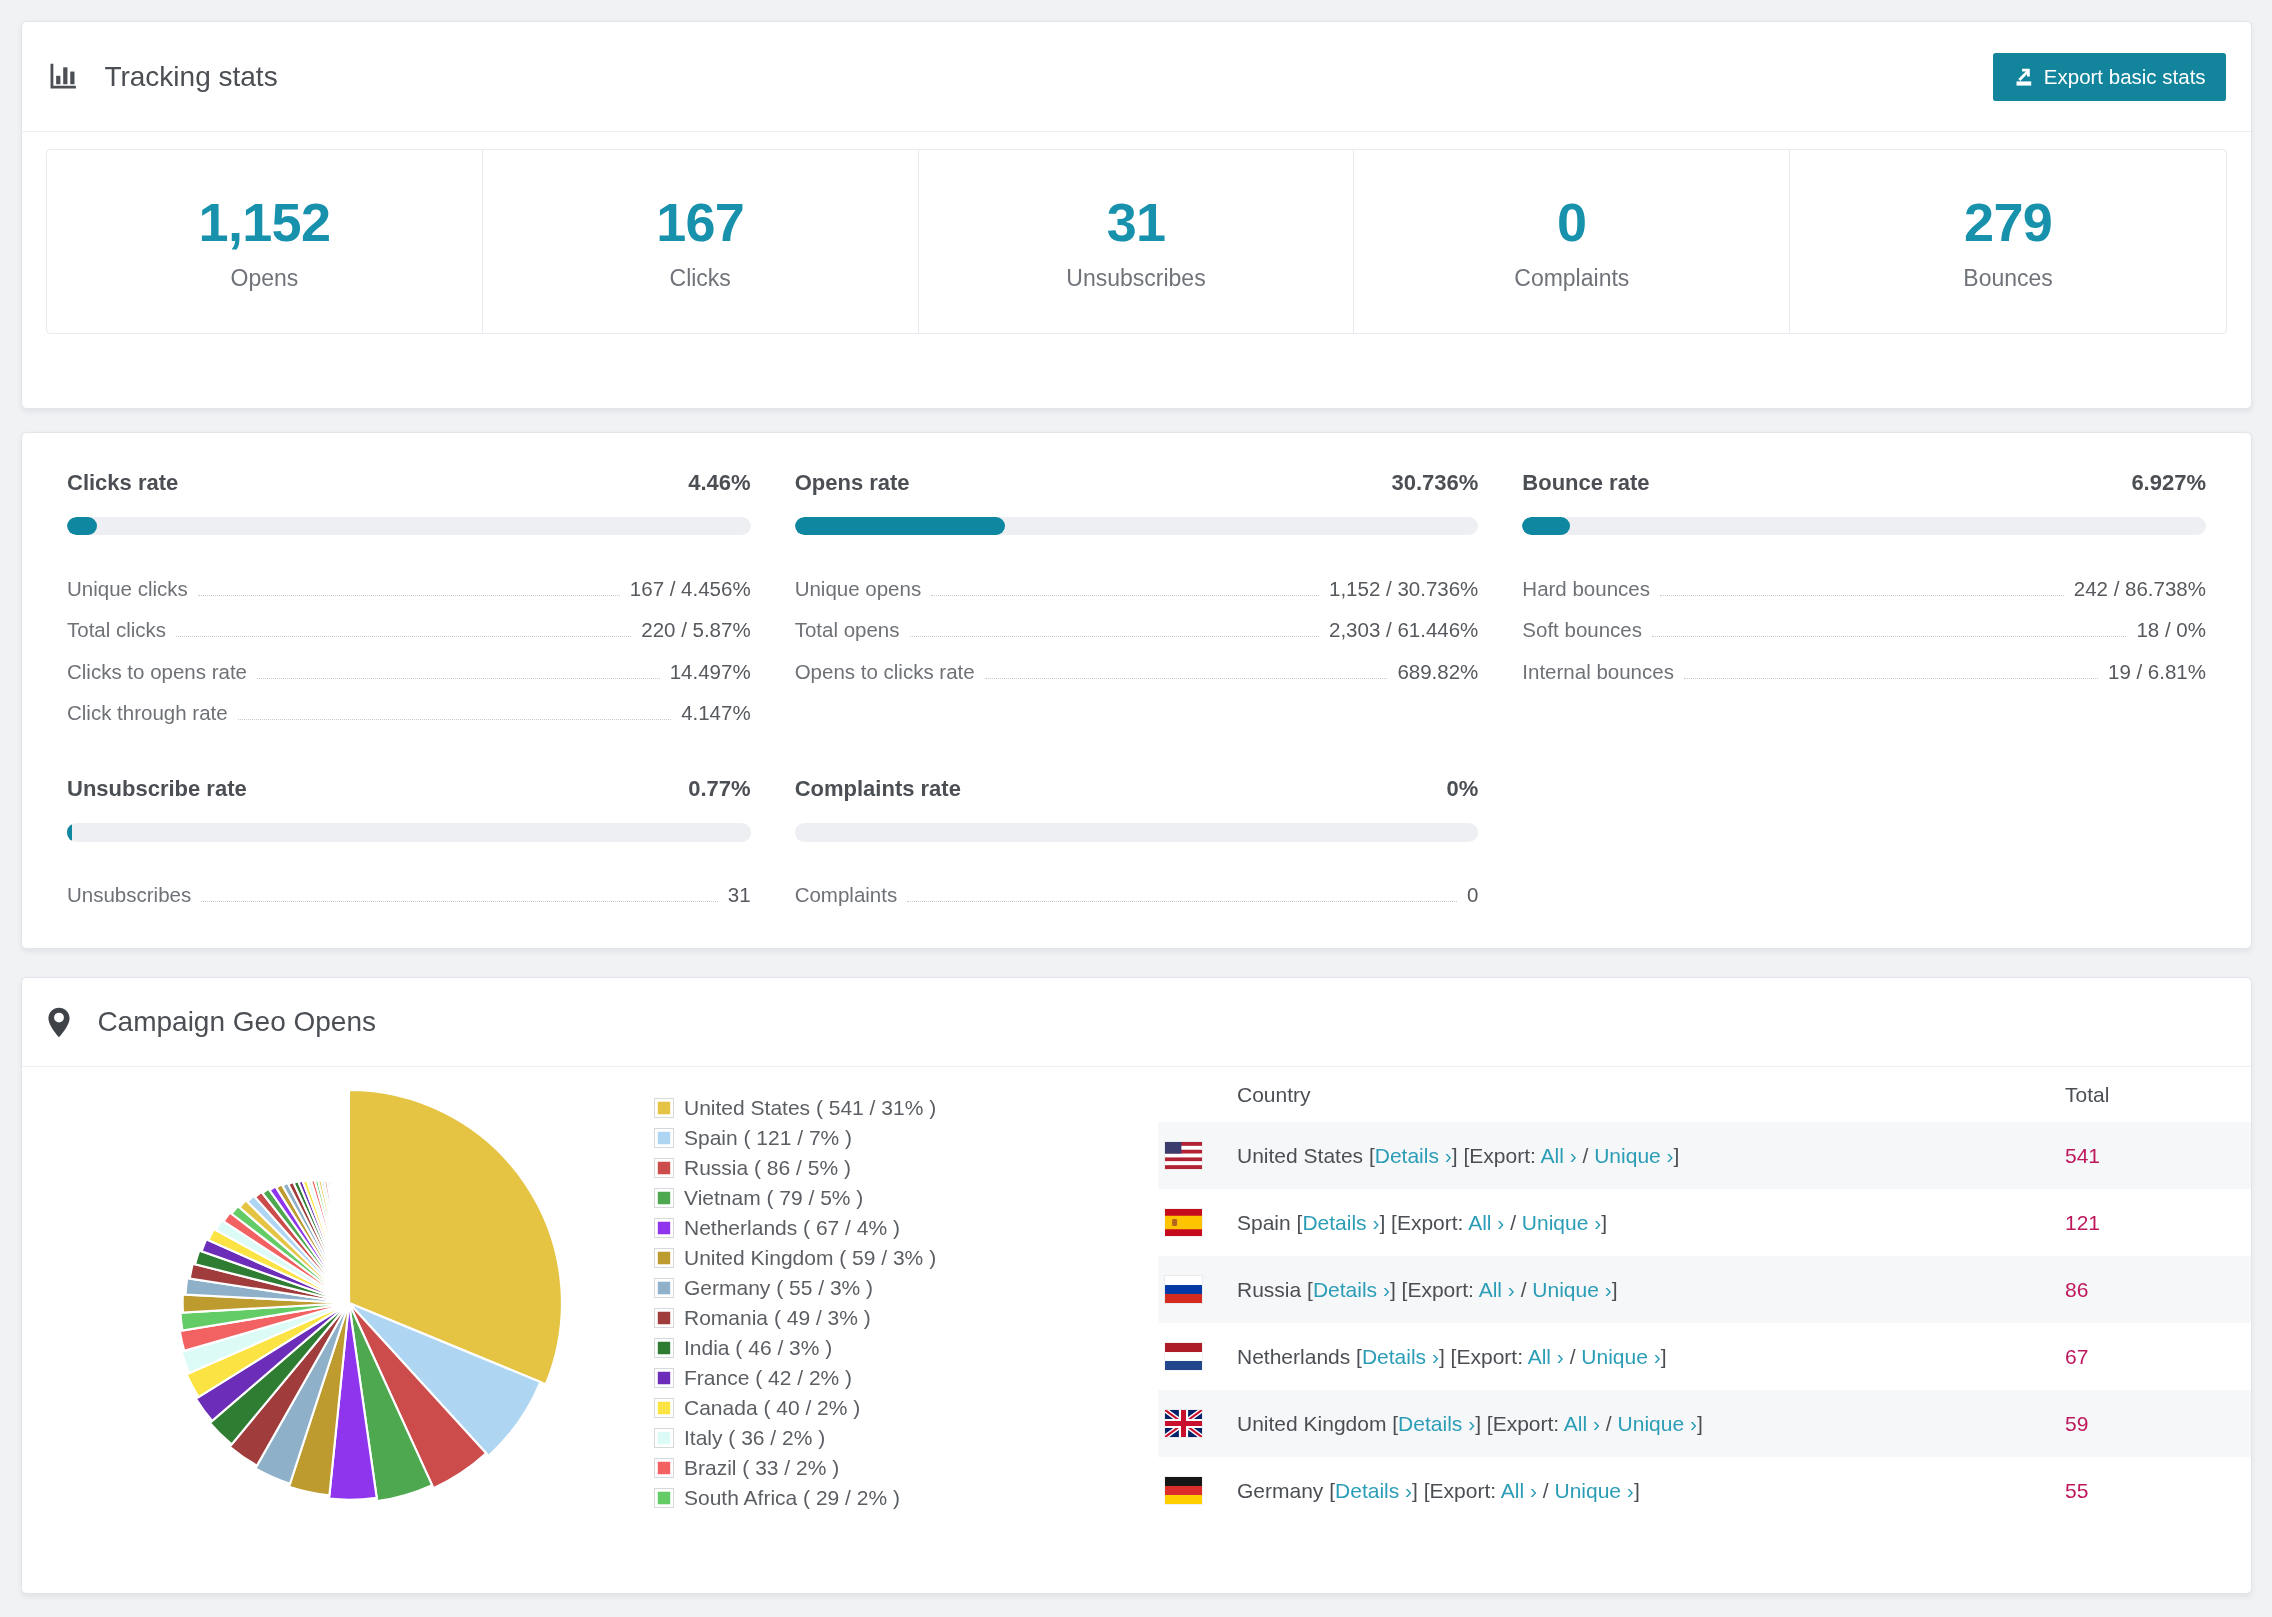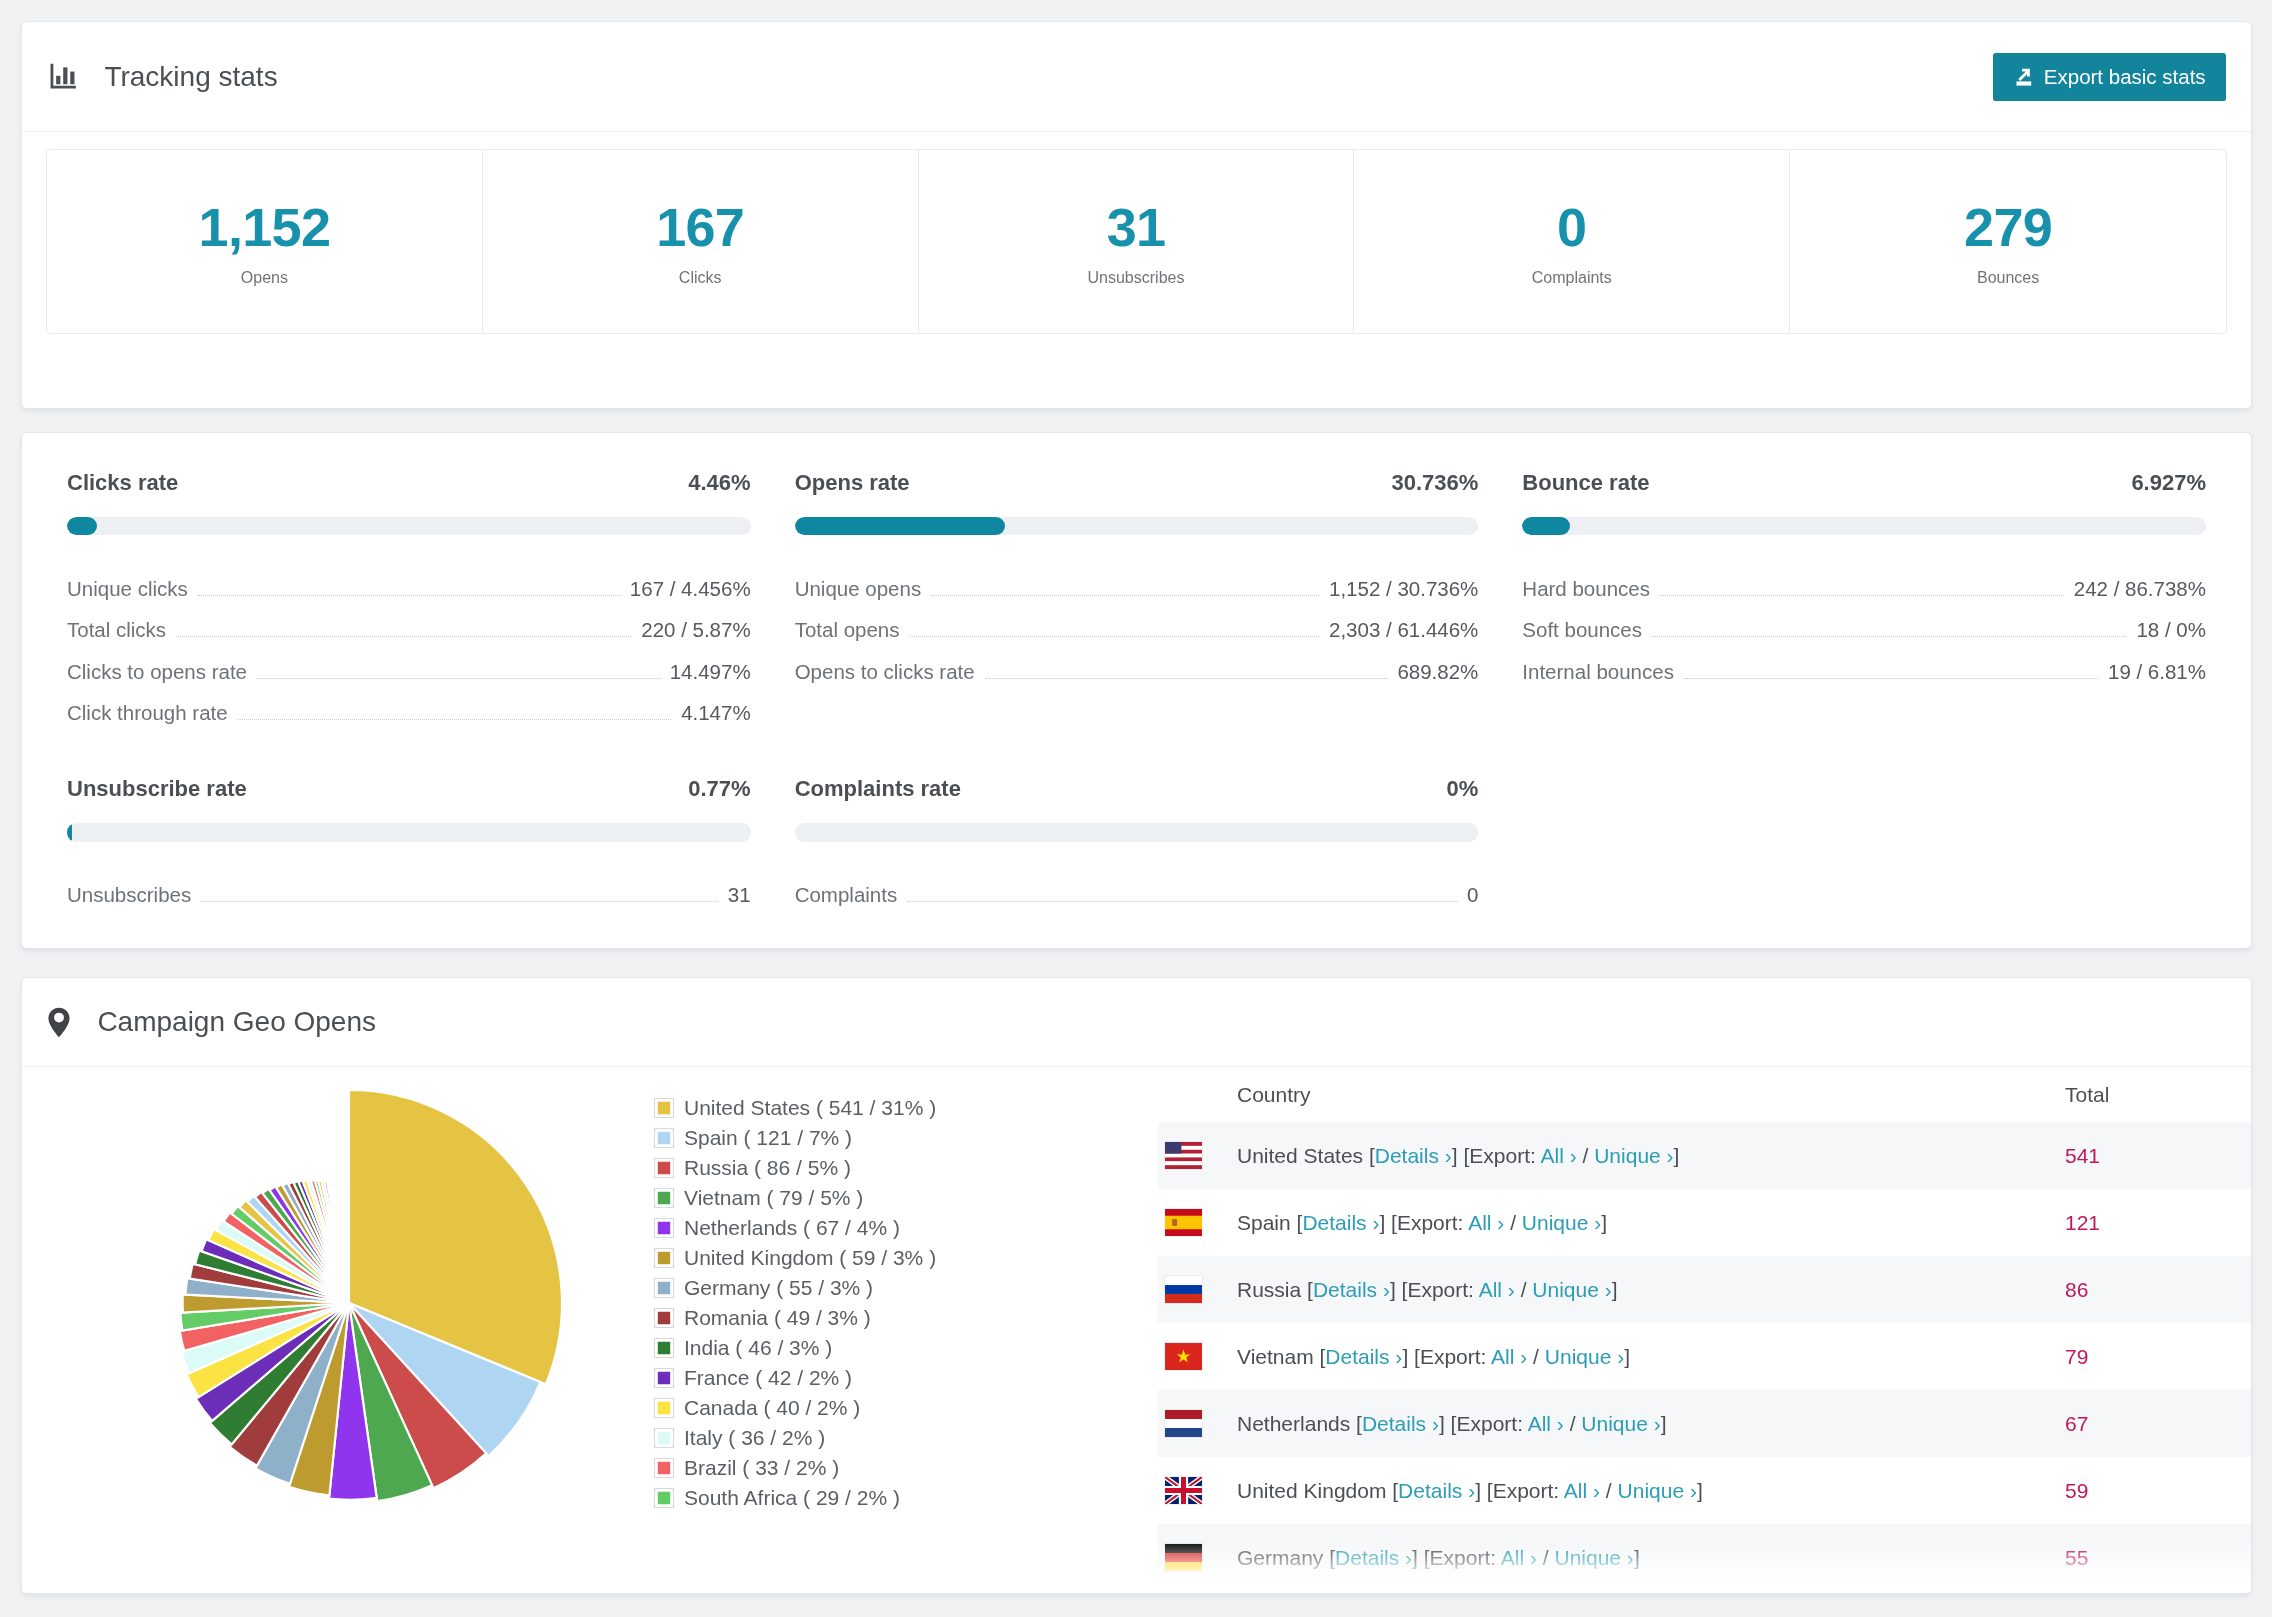--- a/index.html
+++ b/index.html
@@ -36,21 +36,21 @@
     margin:17px 24px 0; height:185px;
     border:0.7px solid #e7eaee; border-radius:4.2px;
     display:grid; grid-template-columns:repeat(5,1fr);
   }
   .sum-cell {
     display:flex; flex-direction:column; align-items:center; justify-content:center;
     border-right:0.7px solid #e7eaee;
   }
   .sum-cell:last-child { border-right:none; }
   .sum-value { font-size:54px; font-weight:bold; color:#1791ac; letter-spacing:-0.7px; }
-  .sum-label { font-size:16px; color:#70747a; margin-top:11.3px; }
+  .sum-label { font-size:23px; color:#70747a; margin-top:11.3px; }
   
   .card2 {
     margin-bottom:28px;
     padding:37px 45px 41px;
     display:grid; grid-template-columns:repeat(3,1fr);
     column-gap:44px; row-gap:51px;
   }
   .rate-head { display:flex; justify-content:space-between; align-items:baseline; margin-bottom:21px;text-align:right; }
   .rate-title, .rate-value { font-size:22px; font-weight:bold; color:#4b4f54; }
   .bar { height:18.4px; background:#edeff2; border-radius:9.2px; overflow:hidden; }
@@ -441,30 +441,20 @@
                   <rect y="12.7" width="52" height="12.6" fill="#0039a6"></rect>
                   <rect y="25.3" width="52" height="12.7" fill="#d52b1e"></rect>
                 </svg>
               </span>
               <span class="c-text"><span>Russia </span><span>[</span><a class="lnk">Details ›</a><span>] [Export: </span><a class="lnk">All ›</a><span> / </span><a class="lnk">Unique ›</a><span>]</span></span>
               <span class="c-total">86</span>
             </div>
             <div class="t-row">
               <span class="flag">
                 <svg width="37" height="27" viewBox="0 0 52 38">
-                  <rect width="52" height="38" fill="#da251d"></rect>
-                  <polygon points="26,9 28.5,16.5 35.5,15.9 30,20.3 31.9,27.1 26,23.2 20.1,27.1 22,20.3 16.5,15.9 23.5,16.5" fill="#ffde00"></polygon>
-                </svg>
-              </span>
-              <span class="c-text"><span>Vietnam </span><span>[</span><a class="lnk">Details ›</a><span>] [Export: </span><a class="lnk">All ›</a><span> / </span><a class="lnk">Unique ›</a><span>]</span></span>
-              <span class="c-total">79</span>
-            </div>
-            <div class="t-row">
-              <span class="flag">
-                <svg width="37" height="27" viewBox="0 0 52 38">
                   <rect width="52" height="38" fill="#ffffff"></rect>
                   <rect width="52" height="12.7" fill="#ae1c28"></rect>
                   <rect y="25.3" width="52" height="12.7" fill="#21468b"></rect>
                 </svg>
               </span>
               <span class="c-text"><span>Netherlands </span><span>[</span><a class="lnk">Details ›</a><span>] [Export: </span><a class="lnk">All ›</a><span> / </span><a class="lnk">Unique ›</a><span>]</span></span>
               <span class="c-total">67</span>
             </div>
             <div class="t-row">
               <span class="flag">

